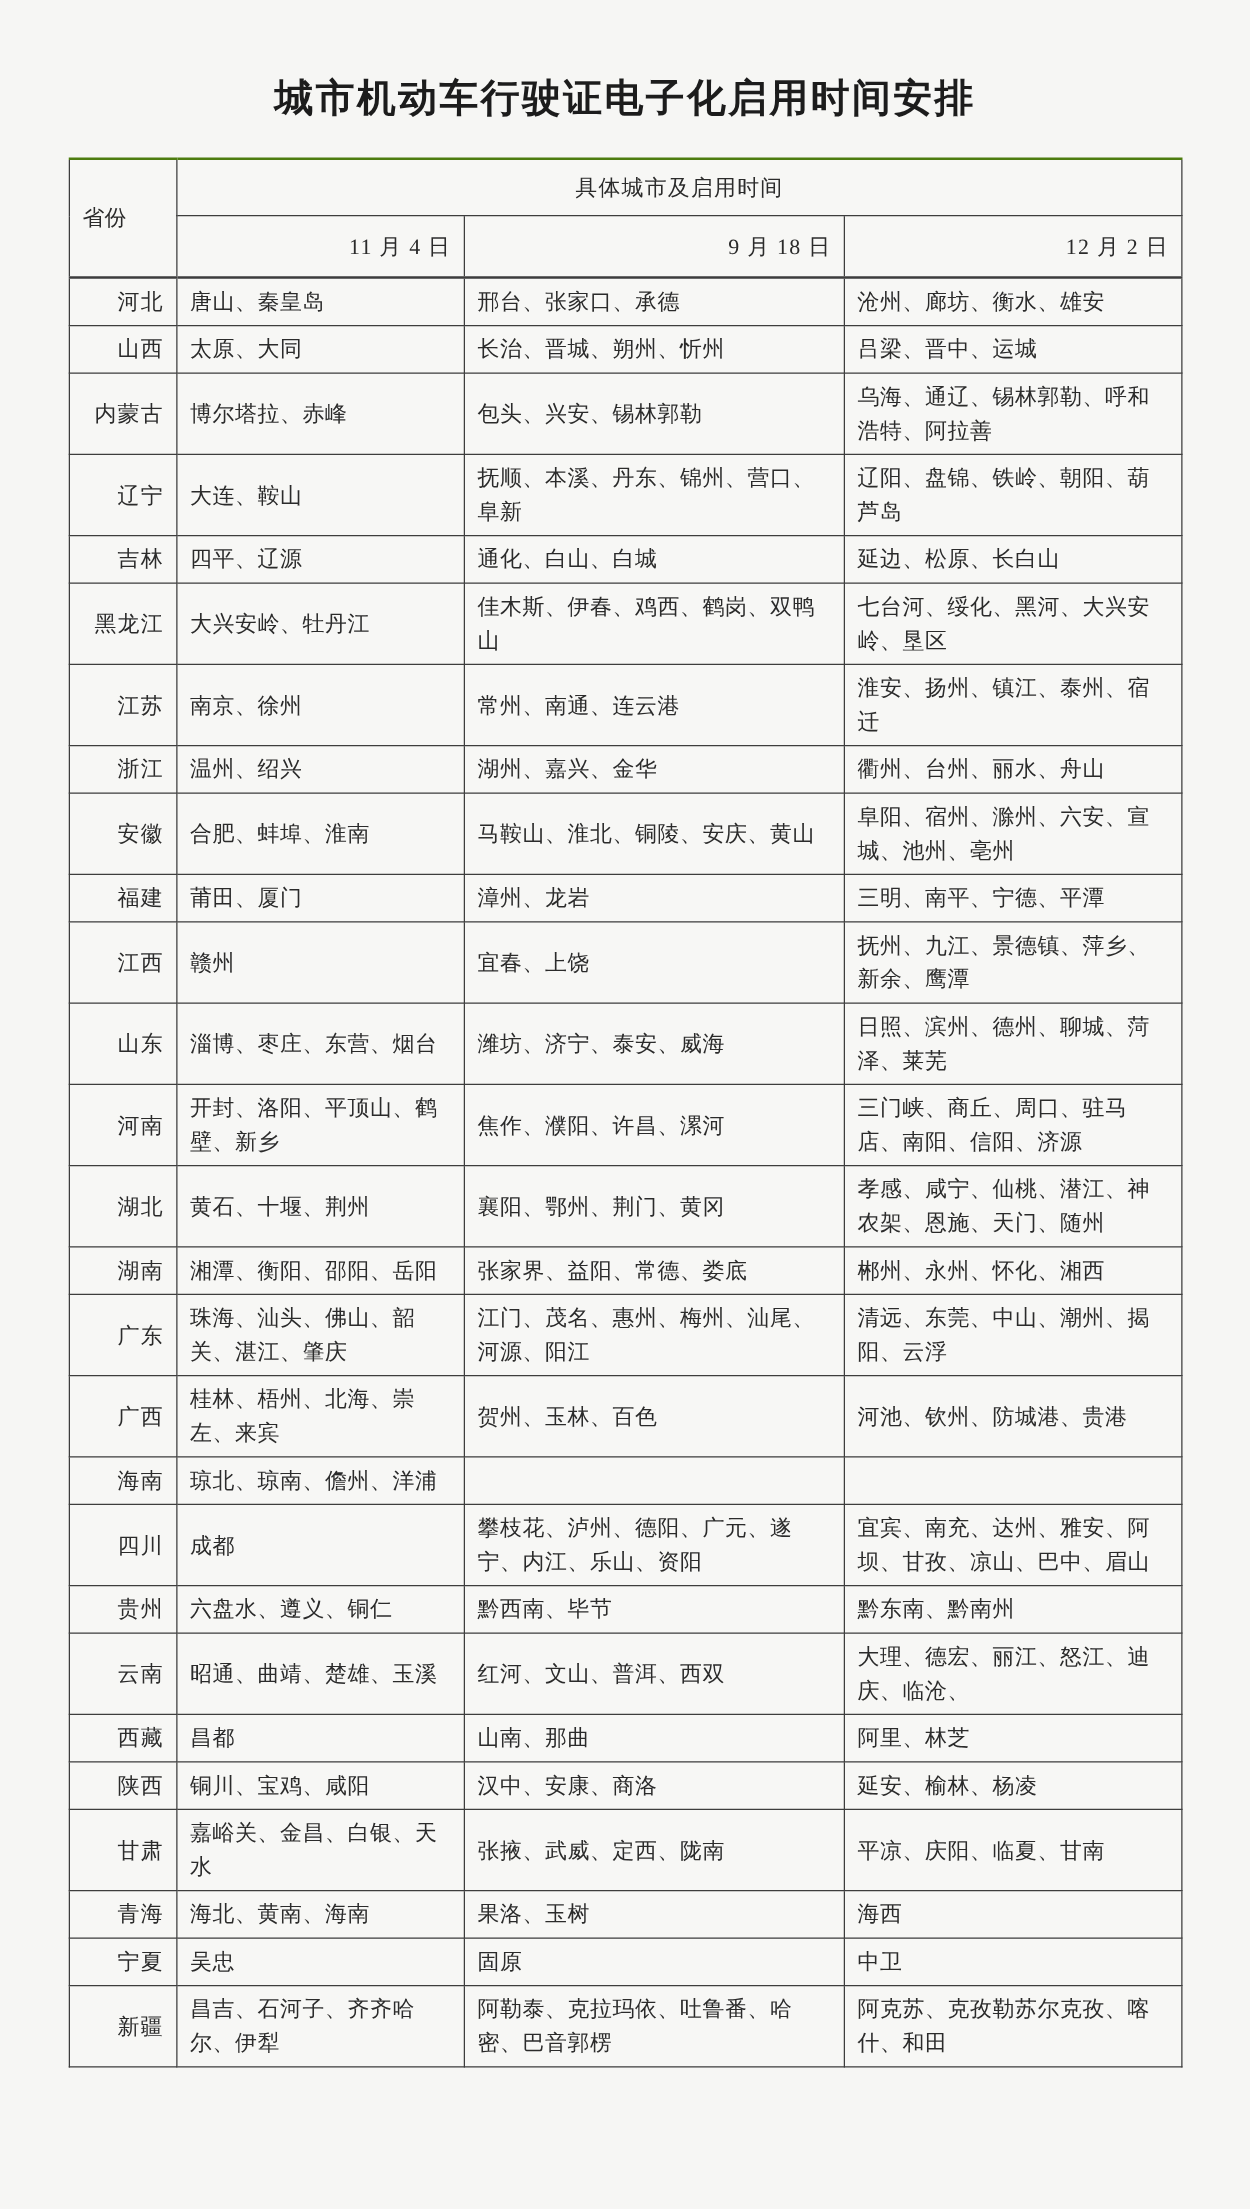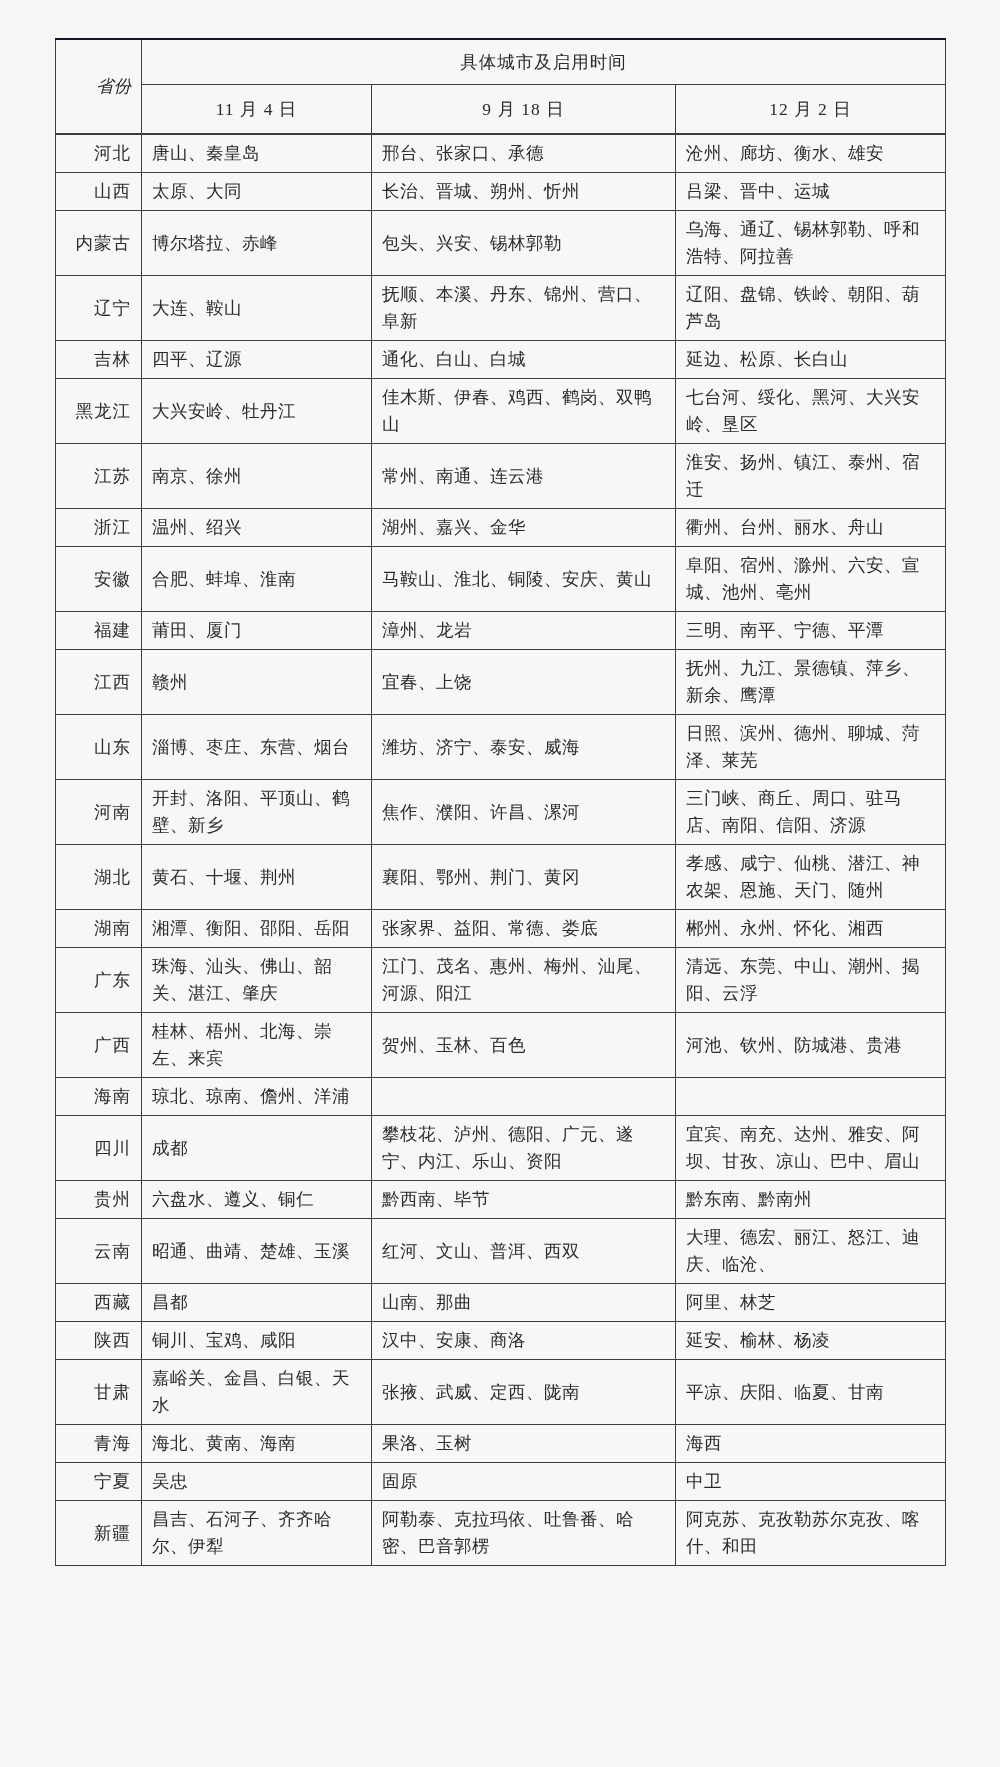--- a/index.html
+++ b/index.html
@@ -40,45 +40,45 @@
     font-weight:normal;
     color:#2b2b2b;
   }
   th.group-head{
     text-align:center;
     font-size:18px;
     letter-spacing:1px;
     height:34px;
   }
   th.date-head{
-    text-align:center;
+    text-align:right;
     font-size:18px;
     letter-spacing:1px;
     height:38px;
   }
   th.prov-head{
-    text-align:right;
+    text-align:left;
     font-size:18px;
-    font-style:italic;
   }
   td.prov{
     text-align:right;
     letter-spacing:1px;
   }
   td.cities{
     text-align:left;
     letter-spacing:0.5px;
   }
   tbody tr:first-child td{border-top:2px solid #3d3d3d;}
-  thead tr:first-child th{border-top:2px solid #0f172a;}
+  thead tr:first-child th{border-top:2px solid #4d7c0f;}
 </style>
 </head>
 <body>
 
 <div class="page">
+  <h1 class="doc-title">城市机动车行驶证电子化启用时间安排</h1>
 
   <table class="schedule">
     <colgroup>
       <col class="c-prov">
         <col class="c-d1">
         <col class="c-d2">
         <col class="c-d3">
     </colgroup>
     <thead>
       <tr>

